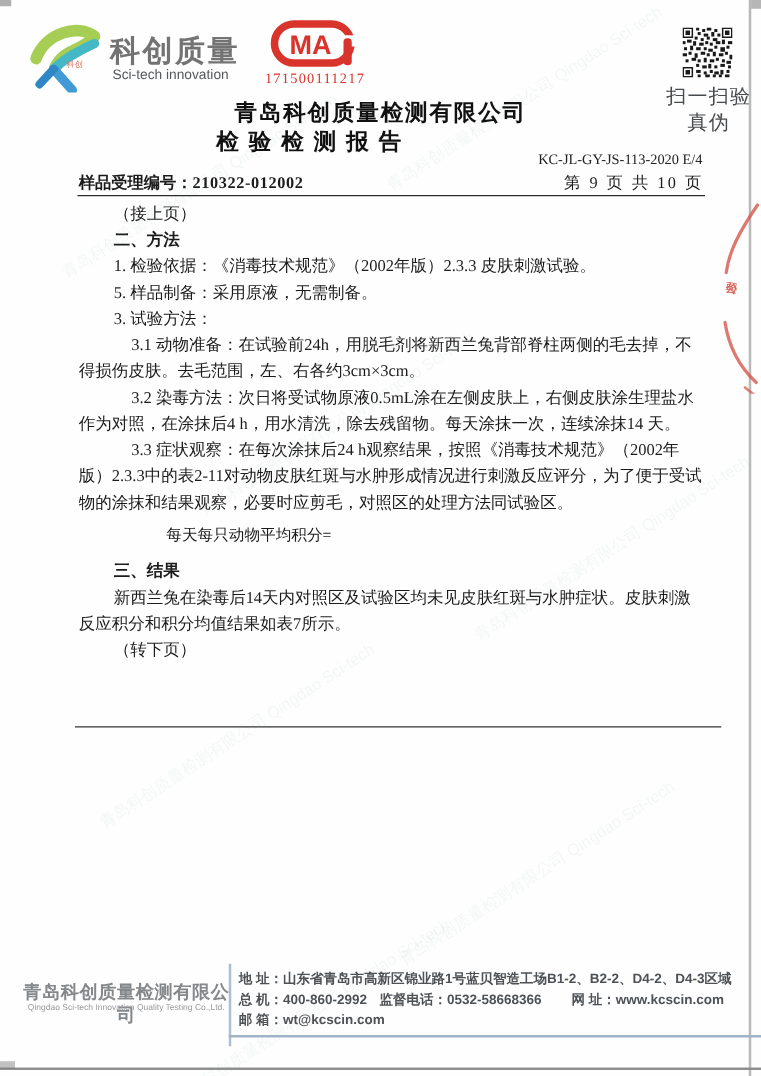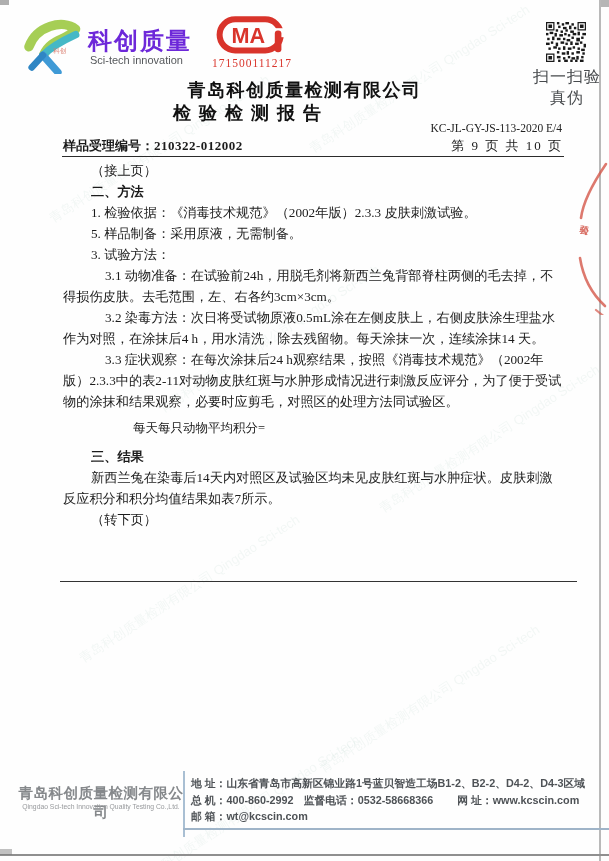--- a/index.html
+++ b/index.html
@@ -13,21 +13,21 @@
   .edge-bottom { position:absolute; left:0; top:854px; width:609px; height:2px; background:#8f8f8f; }
   .speck-tl { position:absolute; left:0; top:0; width:9px; height:5px; background:#6d6d6d; opacity:.55; }
   .speck-tr { position:absolute; left:601px; top:0; width:8px; height:7px; background:#6d6d6d; opacity:.5; }
   .speck-bl { position:absolute; left:0; top:849px; width:12px; height:6px; background:#777; opacity:.45; }
   
   .wm { position:absolute; font-family:"Liberation Sans",sans-serif; font-size:13px; color:#5d9b84;
         opacity:.07; transform:rotate(-33deg); white-space:nowrap; z-index:0; }
   
   .logo-mark { position:absolute; left:20px; top:16px; width:72px; height:58px; z-index:2; }
   .logo-cn { position:absolute; left:88px; top:25px; font-family:"Liberation Sans",sans-serif;
-             font-size:24px; font-weight:700; color:#6d28d9; letter-spacing:2px; z-index:2; }
+             font-size:24px; font-weight:700; color:#737373; letter-spacing:2px; z-index:2; }
   .logo-en { position:absolute; left:90px; top:54px; font-family:"Liberation Sans",sans-serif;
              font-size:11px; color:#55585b; z-index:2; }
   .cma-box { position:absolute; left:216px; top:16px; width:72px; height:40px; z-index:2; }
   .cma-num { position:absolute; left:206px; top:57px; width:92px; text-align:center;
              font-size:11.5px; color:#d9342b; letter-spacing:1px; z-index:2; }
   .qr { position:absolute; left:546px; top:22px; width:40px; height:40px; z-index:2; }
   .qr-caption { position:absolute; left:531px; top:67px; width:72px; text-align:center;
                 font-size:16px; color:#474a4d; letter-spacing:1px; z-index:2; }
   .company-title { position:absolute; left:0; top:78px; width:609px; text-align:center;
                    font-size:18px; font-weight:700; letter-spacing:1.5px; color:#111; z-index:2; }

